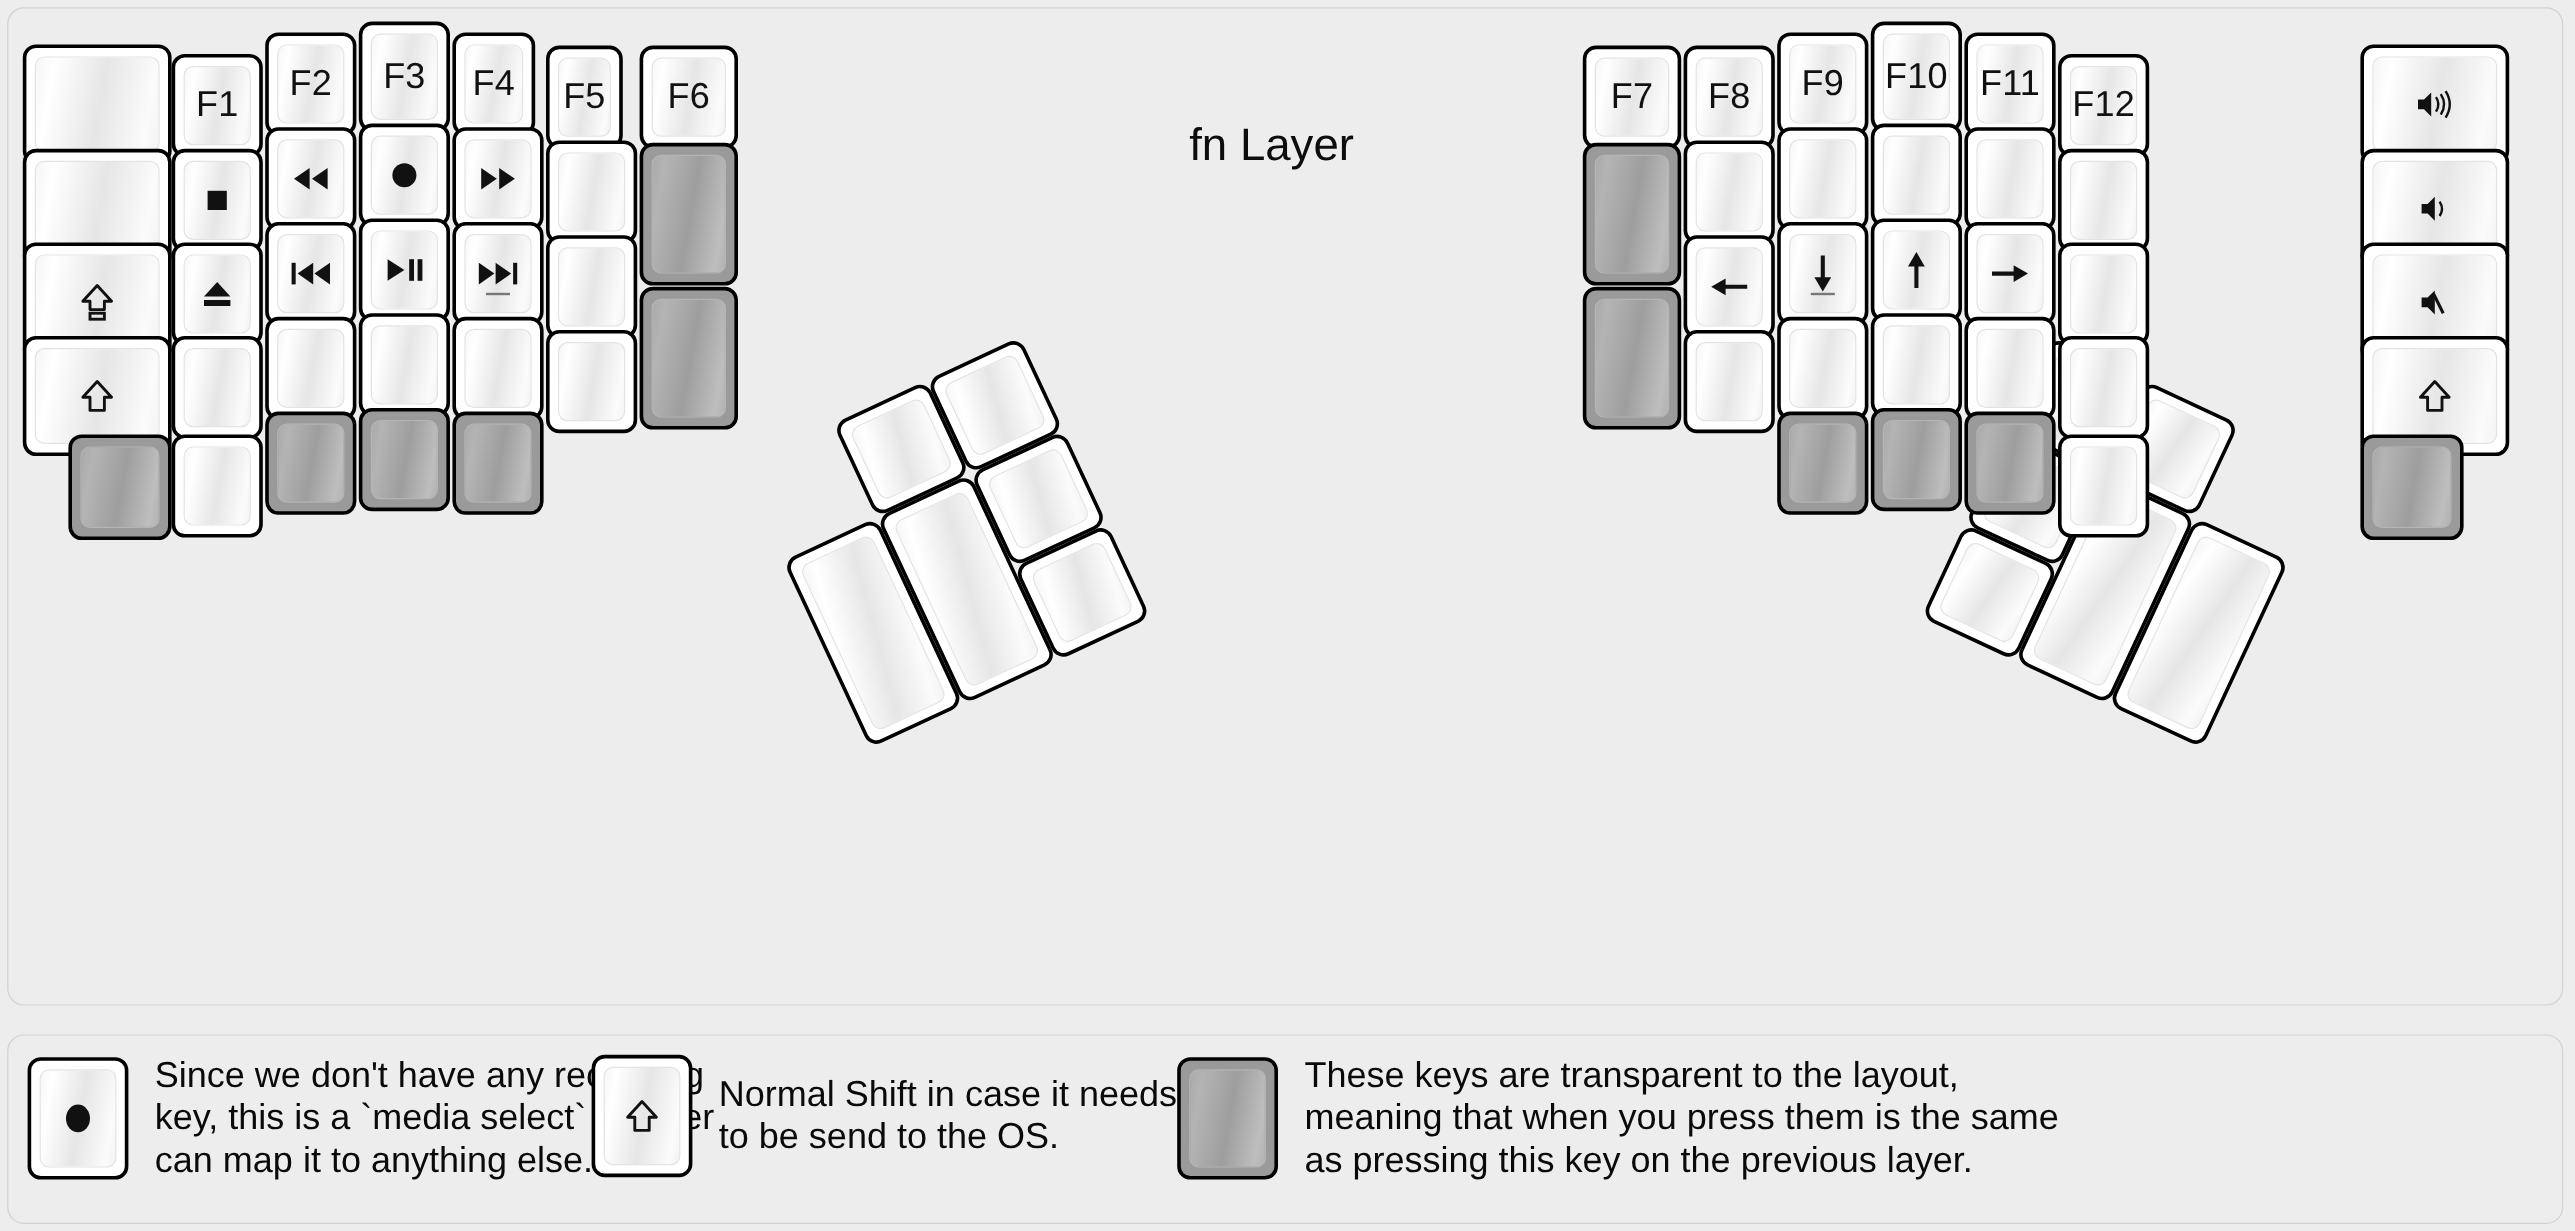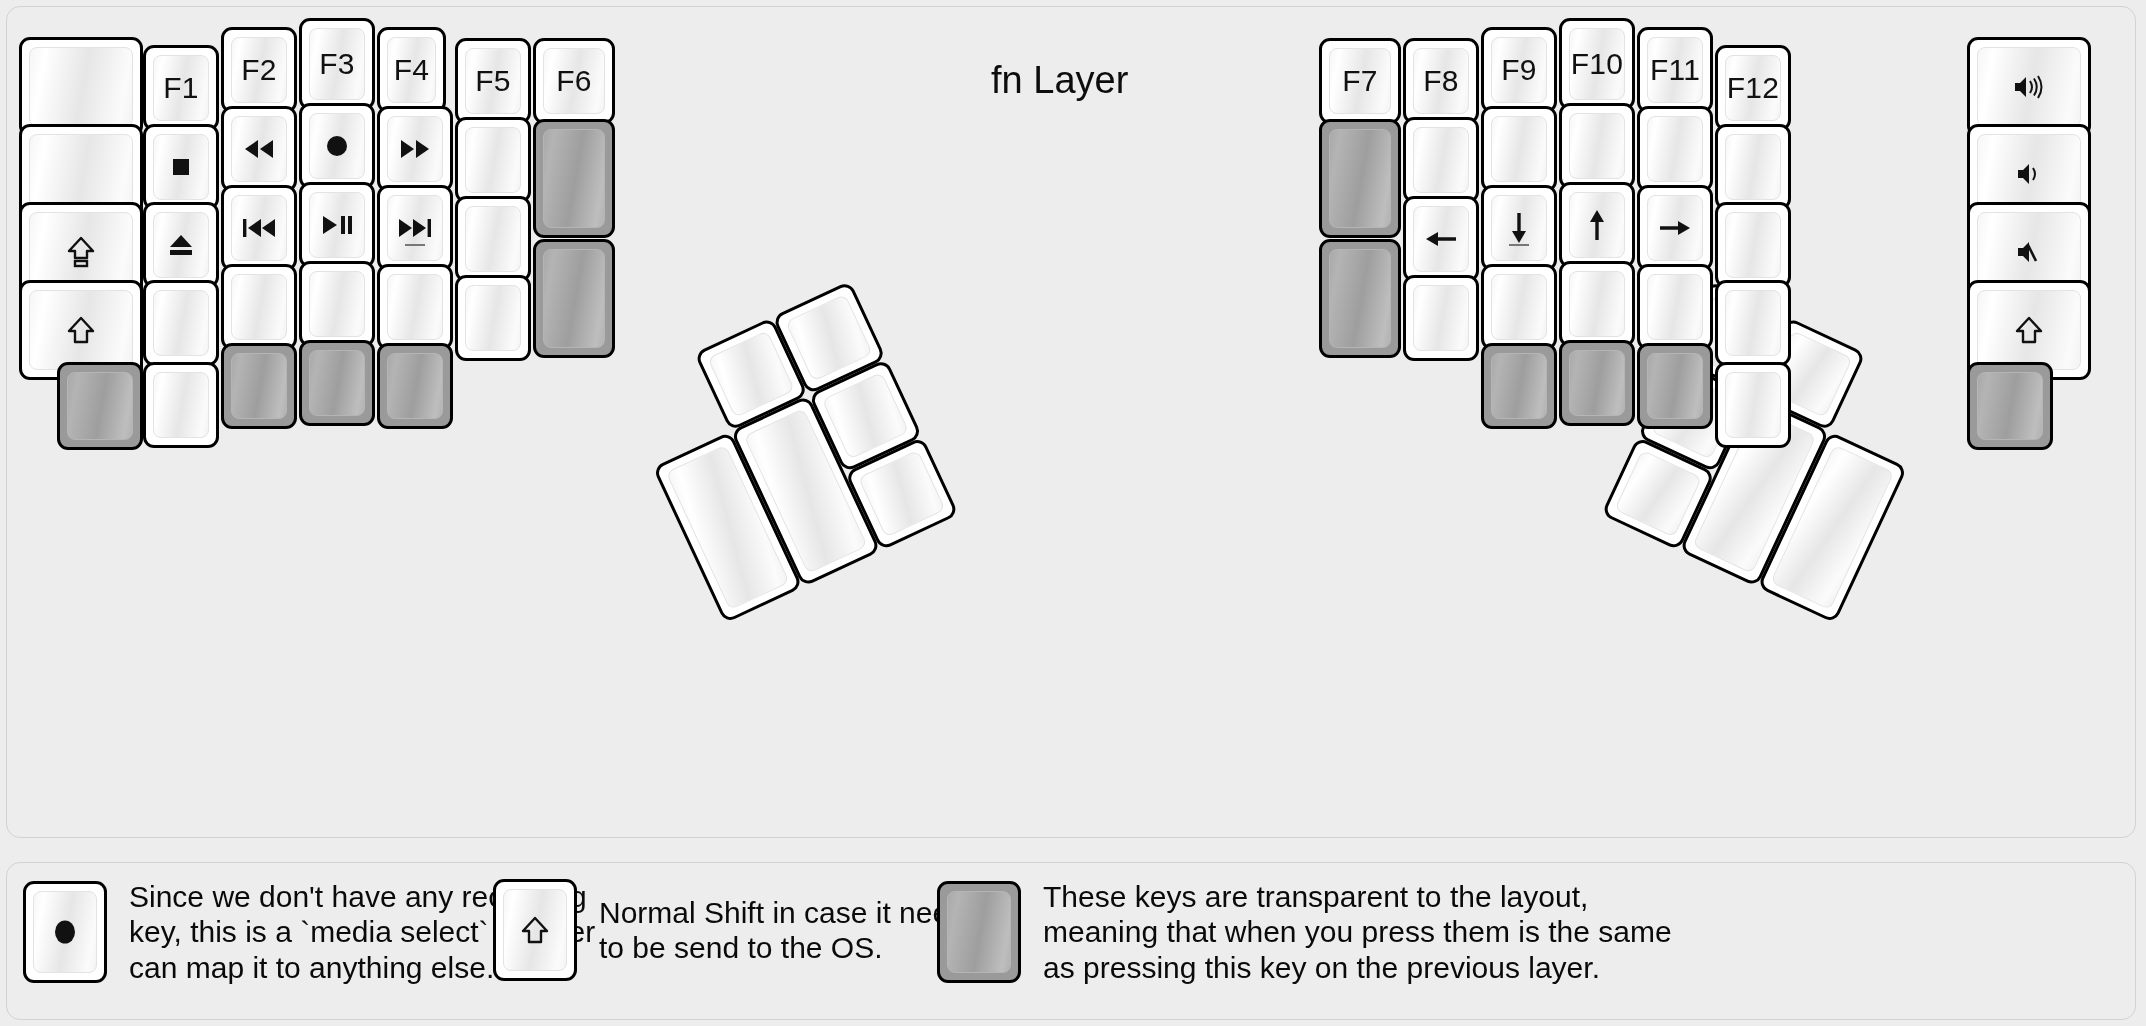--- a/index.html
+++ b/index.html
@@ -69,20 +69,21 @@
   }
 
   
   svg.icn{display:block;}
 
   
   .title{
     position:absolute;
     font-size:38px;color:#0d0d0d;
     white-space:nowrap;
+    margin-top:41px;
   }
 
   
   .legend-item{position:absolute;display:flex;align-items:center;}
   .legend-key{
     position:relative;width:84px;height:102px;flex:0 0 auto;
     box-sizing:border-box;border:3px solid #000;border-radius:11px;
     background:#fff;padding:7px;
   }
   .legend-key .top{
@@ -263,21 +264,21 @@
          <span class="underscore"></span>
         </div>
       </div>
     <div class="key" style="left:370px;top:257px;width:76px;height:86px;">
         <div class="top"></div>
       </div>
     <div class="key trans" style="left:370px;top:336px;width:76px;height:86px;">
         <div class="top"></div>
       </div>
 
-    <div class="key" style="left:448px;top:31px;width:76px;height:86px;">
+    <div class="key" style="left:448px;top:31px;width:64px;height:86px;">
         <div class="top">
          <span class="lbl">F5</span>
         </div>
       </div>
     <div class="key" style="left:448px;top:110px;width:76px;height:86px;">
         <div class="top"></div>
       </div>
     <div class="key" style="left:448px;top:189px;width:76px;height:86px;">
         <div class="top"></div>
       </div>
@@ -538,21 +539,21 @@
             <svg class="icn" width="30" height="32" viewBox="0 0 30 32">
               <path d="M15 4 L27 17 L21 17 L21 28 L9 28 L9 17 L3 17 Z" fill="none" stroke="#111" stroke-width="2.4" stroke-linejoin="round"></path>
             </svg>
             </span>
         </div>
       </div>
       <div class="legend-text">Normal Shift in case it needs
 to be send to the OS.</div>
     </div>
 
-    <div class="legend-item" style="left:930px;top:16px;">
+    <div class="legend-item" style="left:974px;top:16px;">
       <div class="legend-key trans">
         <div class="top"></div>
       </div>
       <div class="legend-text">These keys are transparent to the layout,
 meaning that when you press them is the same
 as pressing this key on the previous layer.</div>
     </div>
 
   </div>
 

